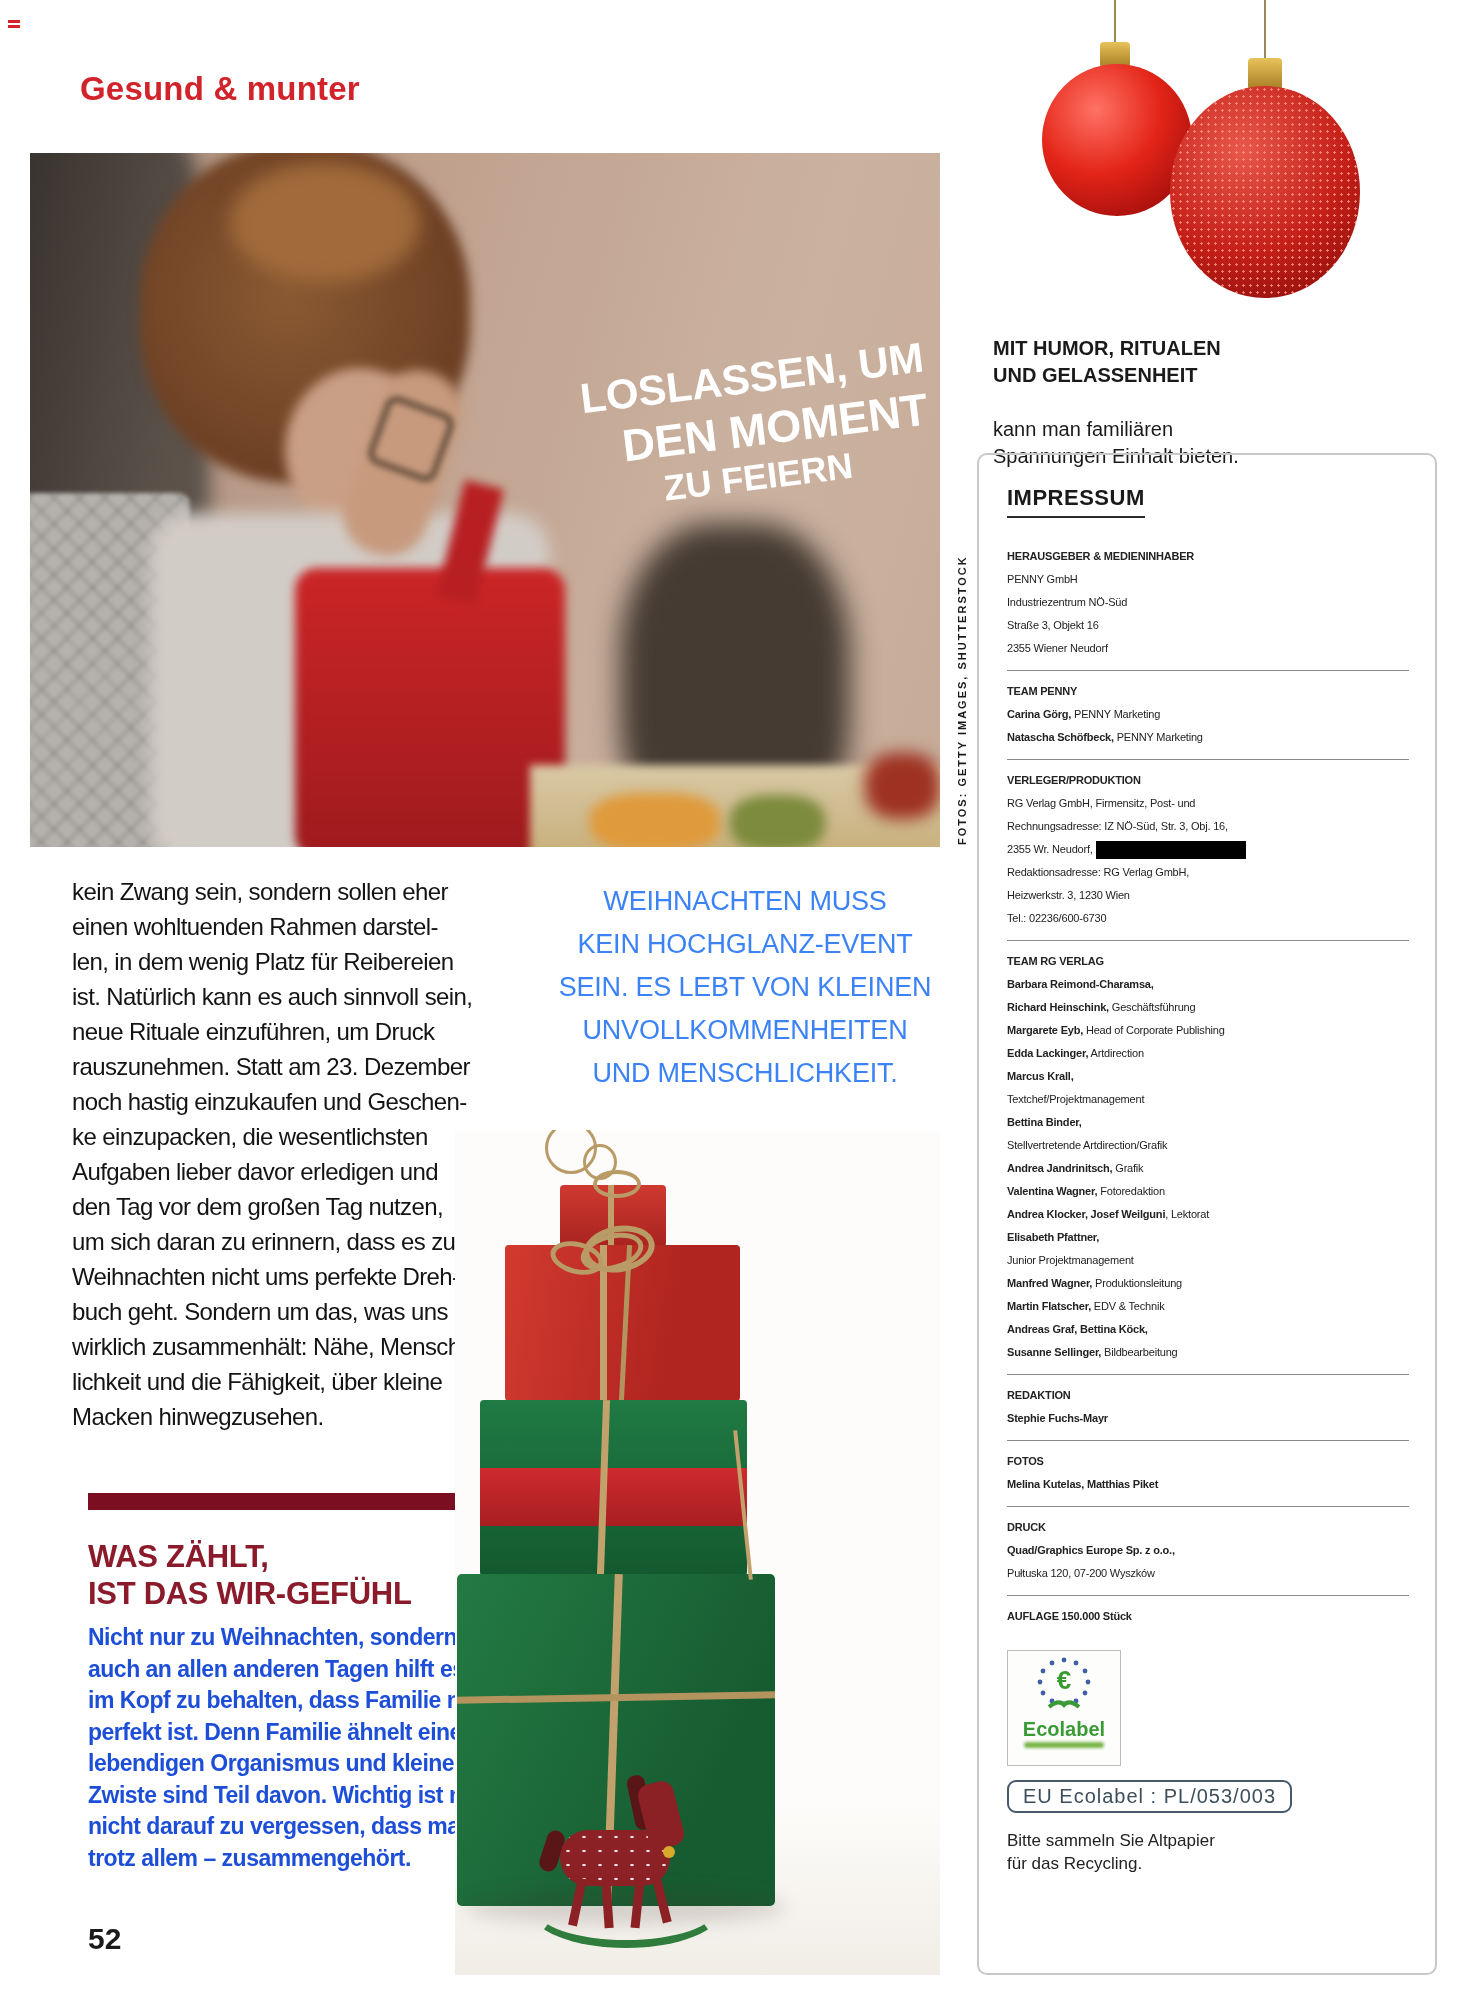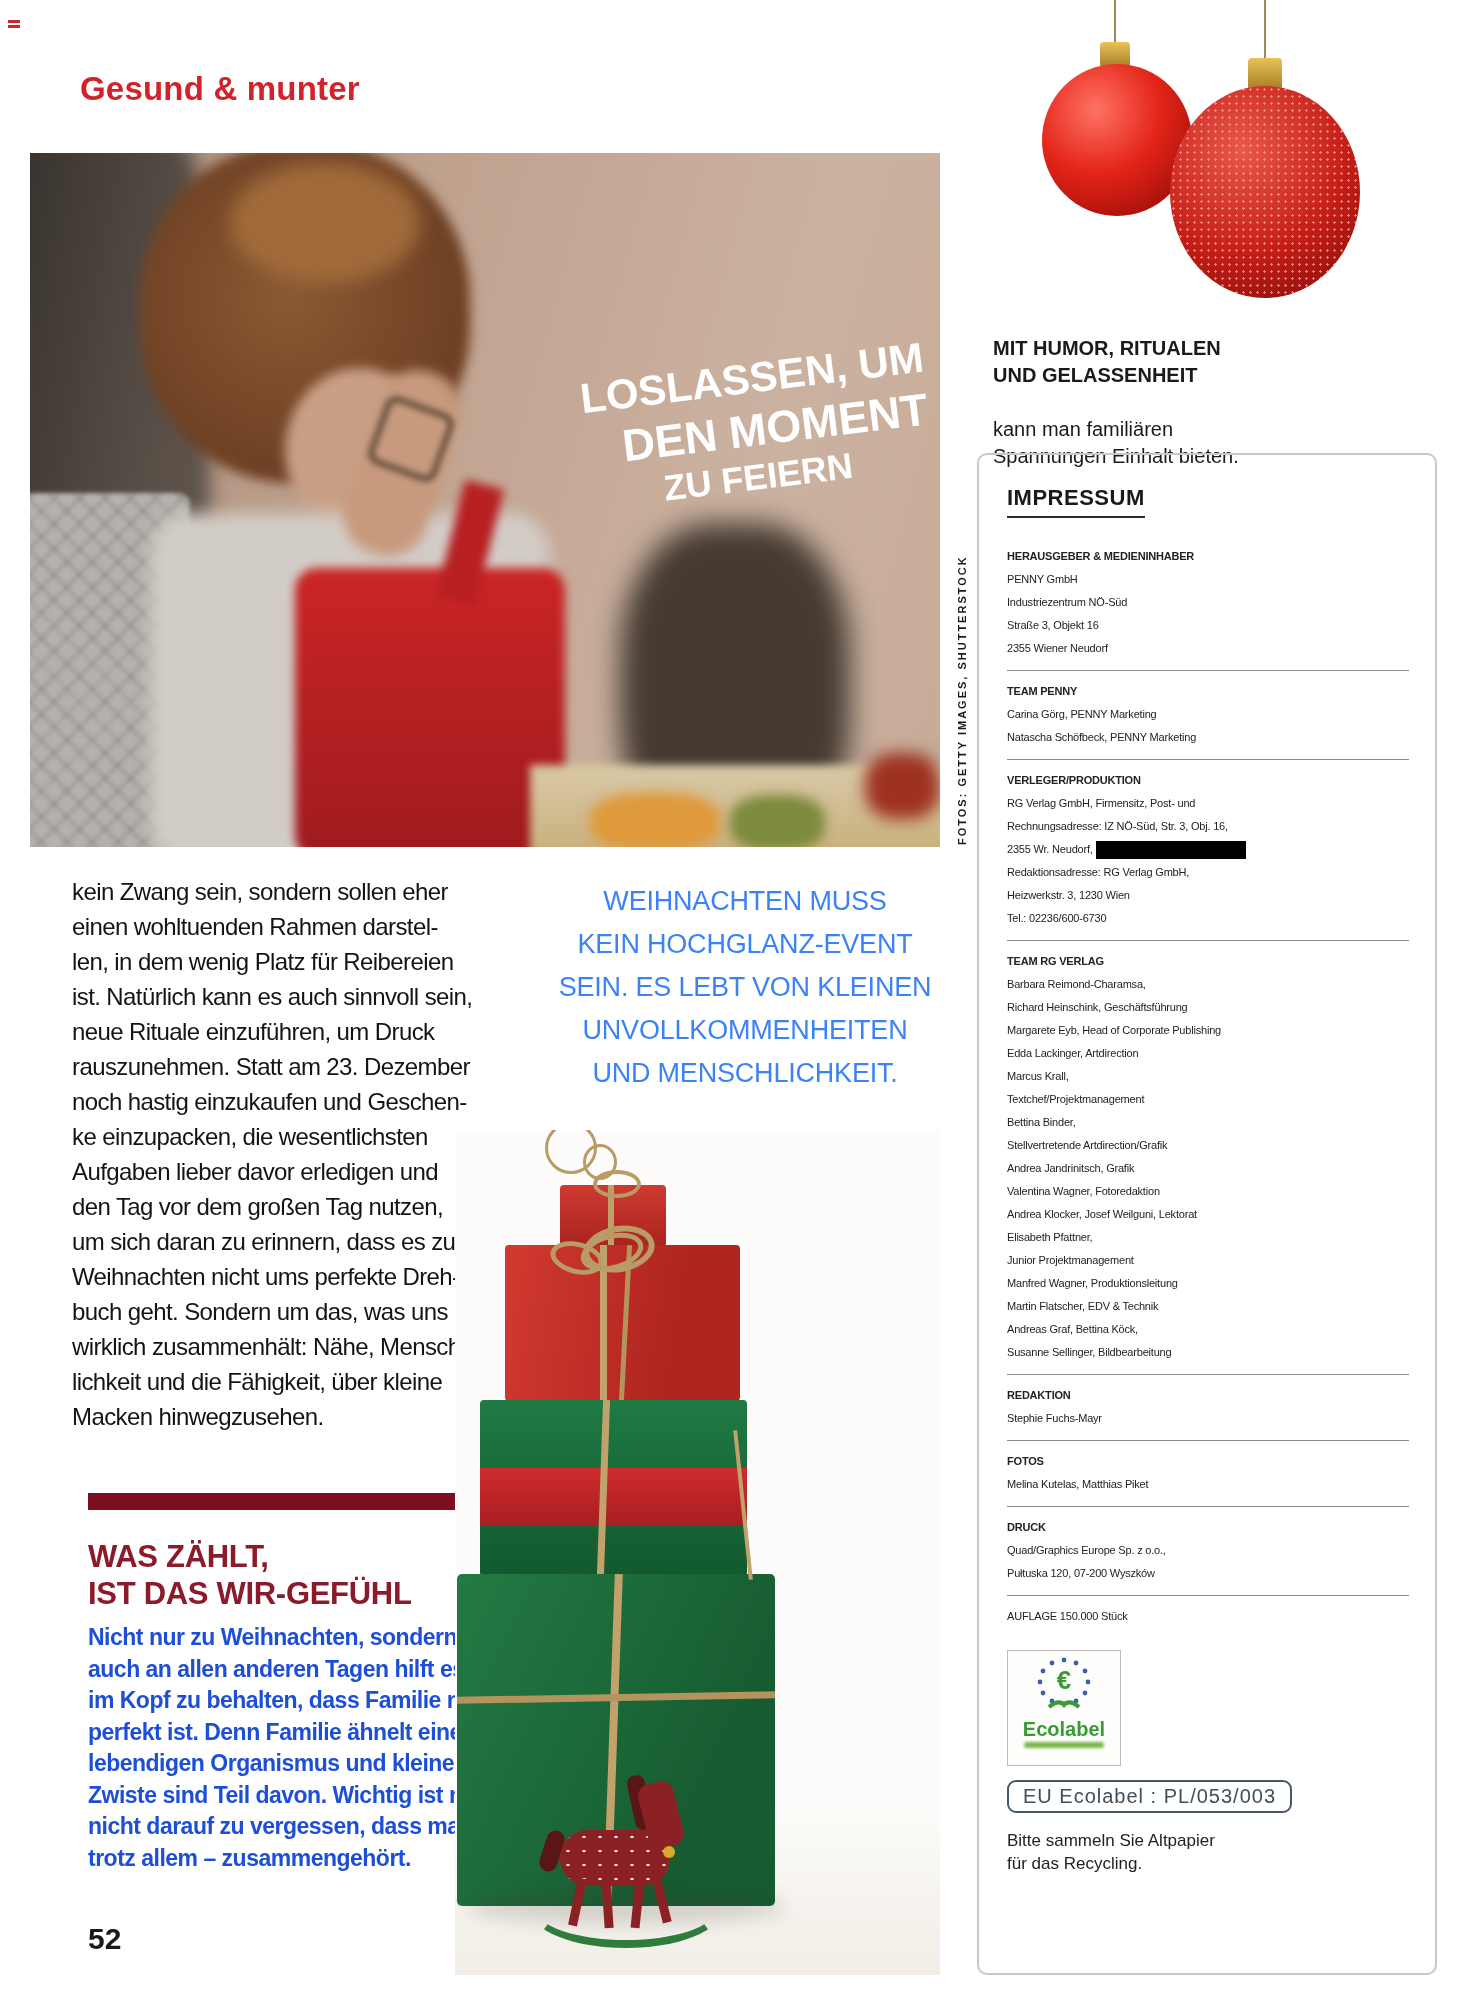--- a/index.html
+++ b/index.html
@@ -67,21 +67,21 @@
   .note-bold{font-weight:bold;margin-top:12px;}
 
   
   .impressum{left:977px;top:453px;width:460px;height:1522px;border:2px solid #c8c8c8;
              border-radius:10px;box-sizing:border-box;padding:30px 26px 0 28px;}
   .imp-title{display:inline-block;font-size:22px;font-weight:bold;letter-spacing:.5px;
              border-bottom:2px solid #2b2b2b;padding-bottom:5px;margin-bottom:18px;}
   .imp-sec{padding:9px 0 10px;font-size:11px;line-height:23px;letter-spacing:-.2px;color:#222;}
   .imp-sec.ruled{border-top:1px solid #8a8a8a;}
   .imp-label{font-weight:bold;}
-  .imp-line .b{font-weight:normal;}
+  .imp-line .b{font-weight:bold;}
   .redact{display:inline-block;background:#000;height:18px;vertical-align:middle;}
 
   .eco-box{width:112px;height:114px;border:1px solid #bcbcbc;background:#fdfdfb;margin-top:12px;
            position:relative;text-align:center;}
   .eco-flower{margin-top:4px;}
   .eco-word{font-size:20px;font-weight:bold;color:#3a9b35;line-height:20px;}
   .eco-sub{height:6px;width:80px;margin:3px auto 0;background:#7ab648;filter:blur(1.5px);border-radius:3px;}
   .eco-badge{display:inline-block;margin-top:14px;border:2px solid #46586a;border-radius:9px;
              padding:3px 14px;font-size:20px;letter-spacing:1px;color:#3d4f5c;}
   .eco-recycle{margin-top:16px;font-size:17px;line-height:23px;white-space:pre-line;color:#222;}

